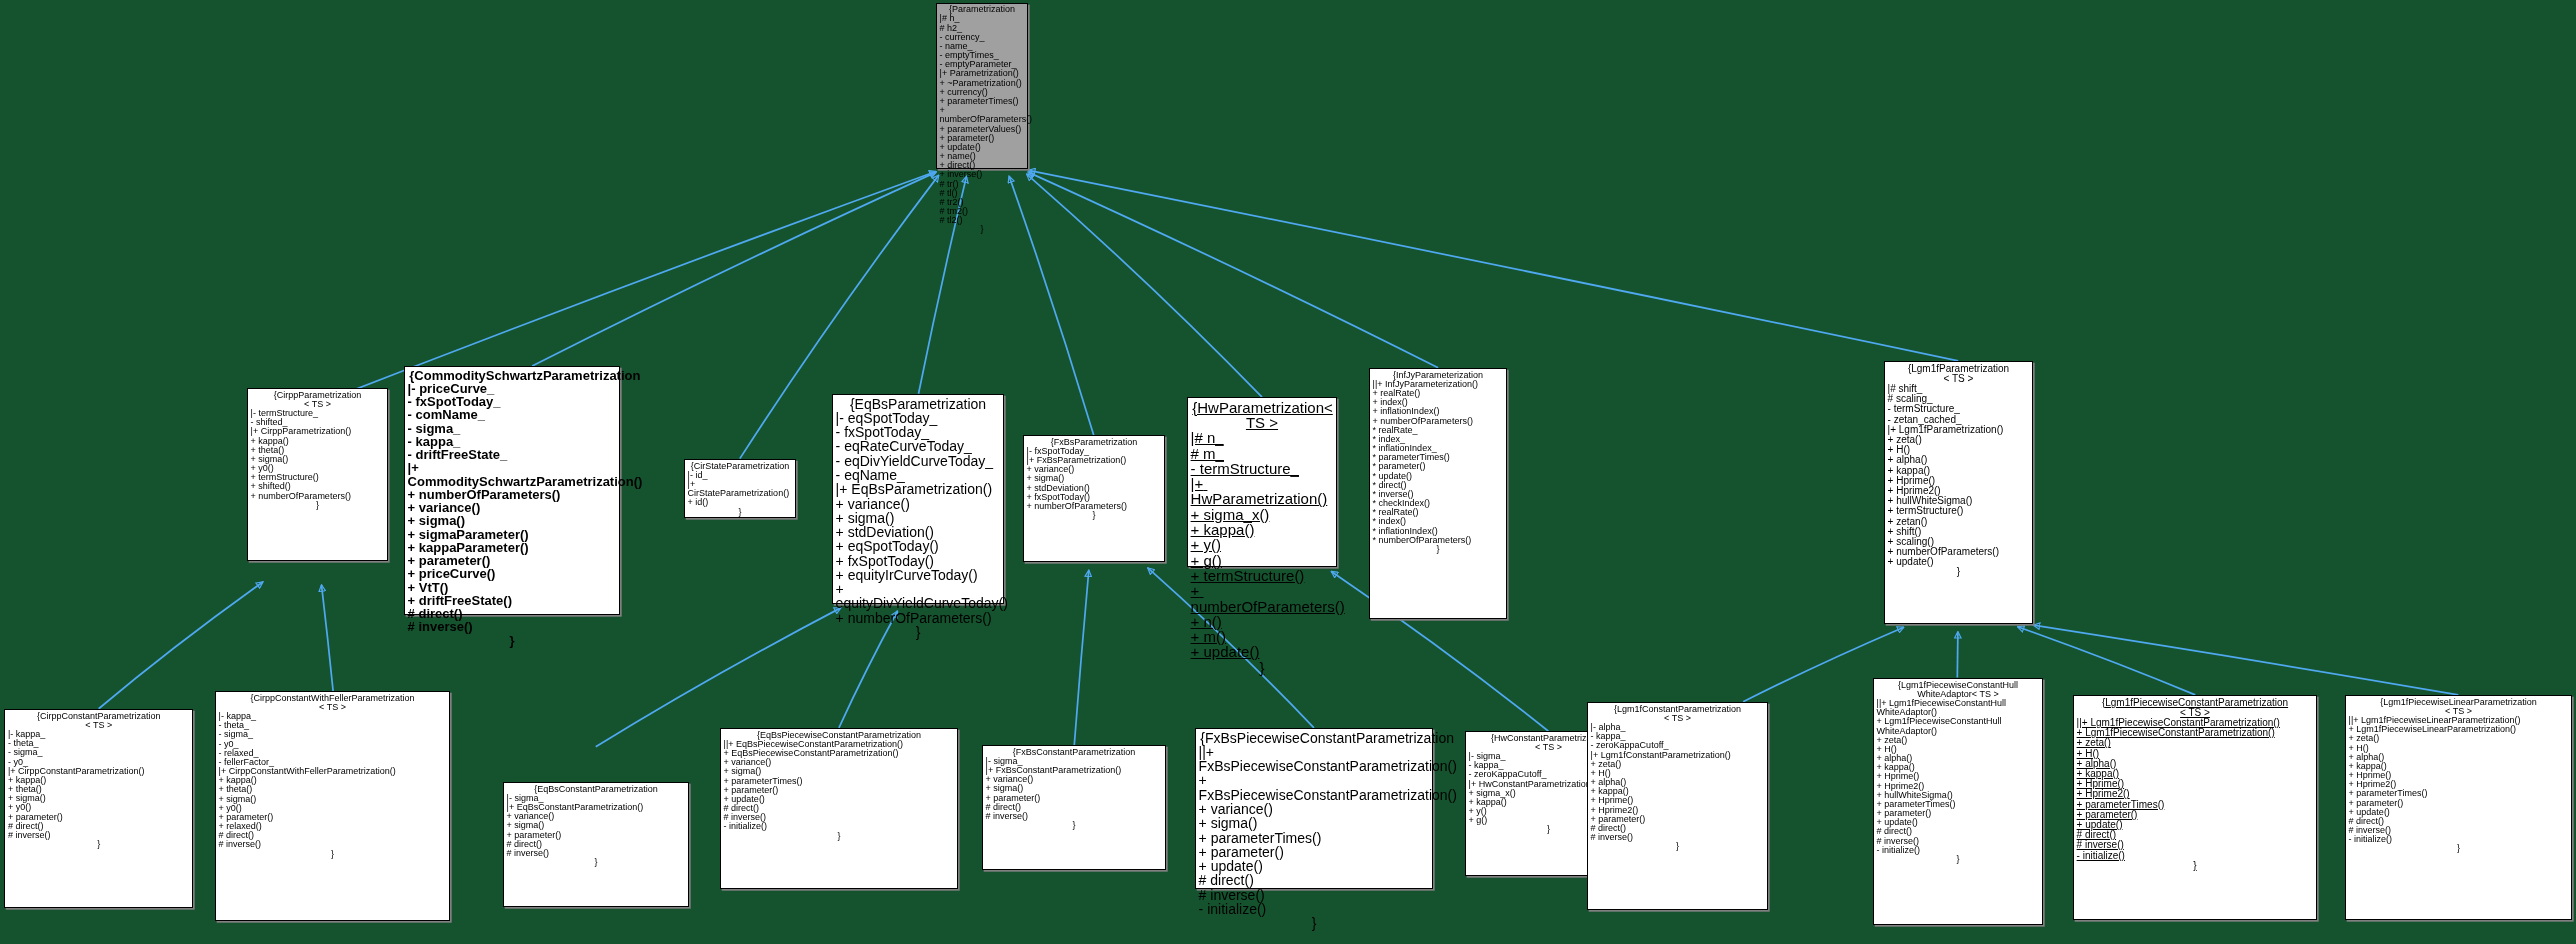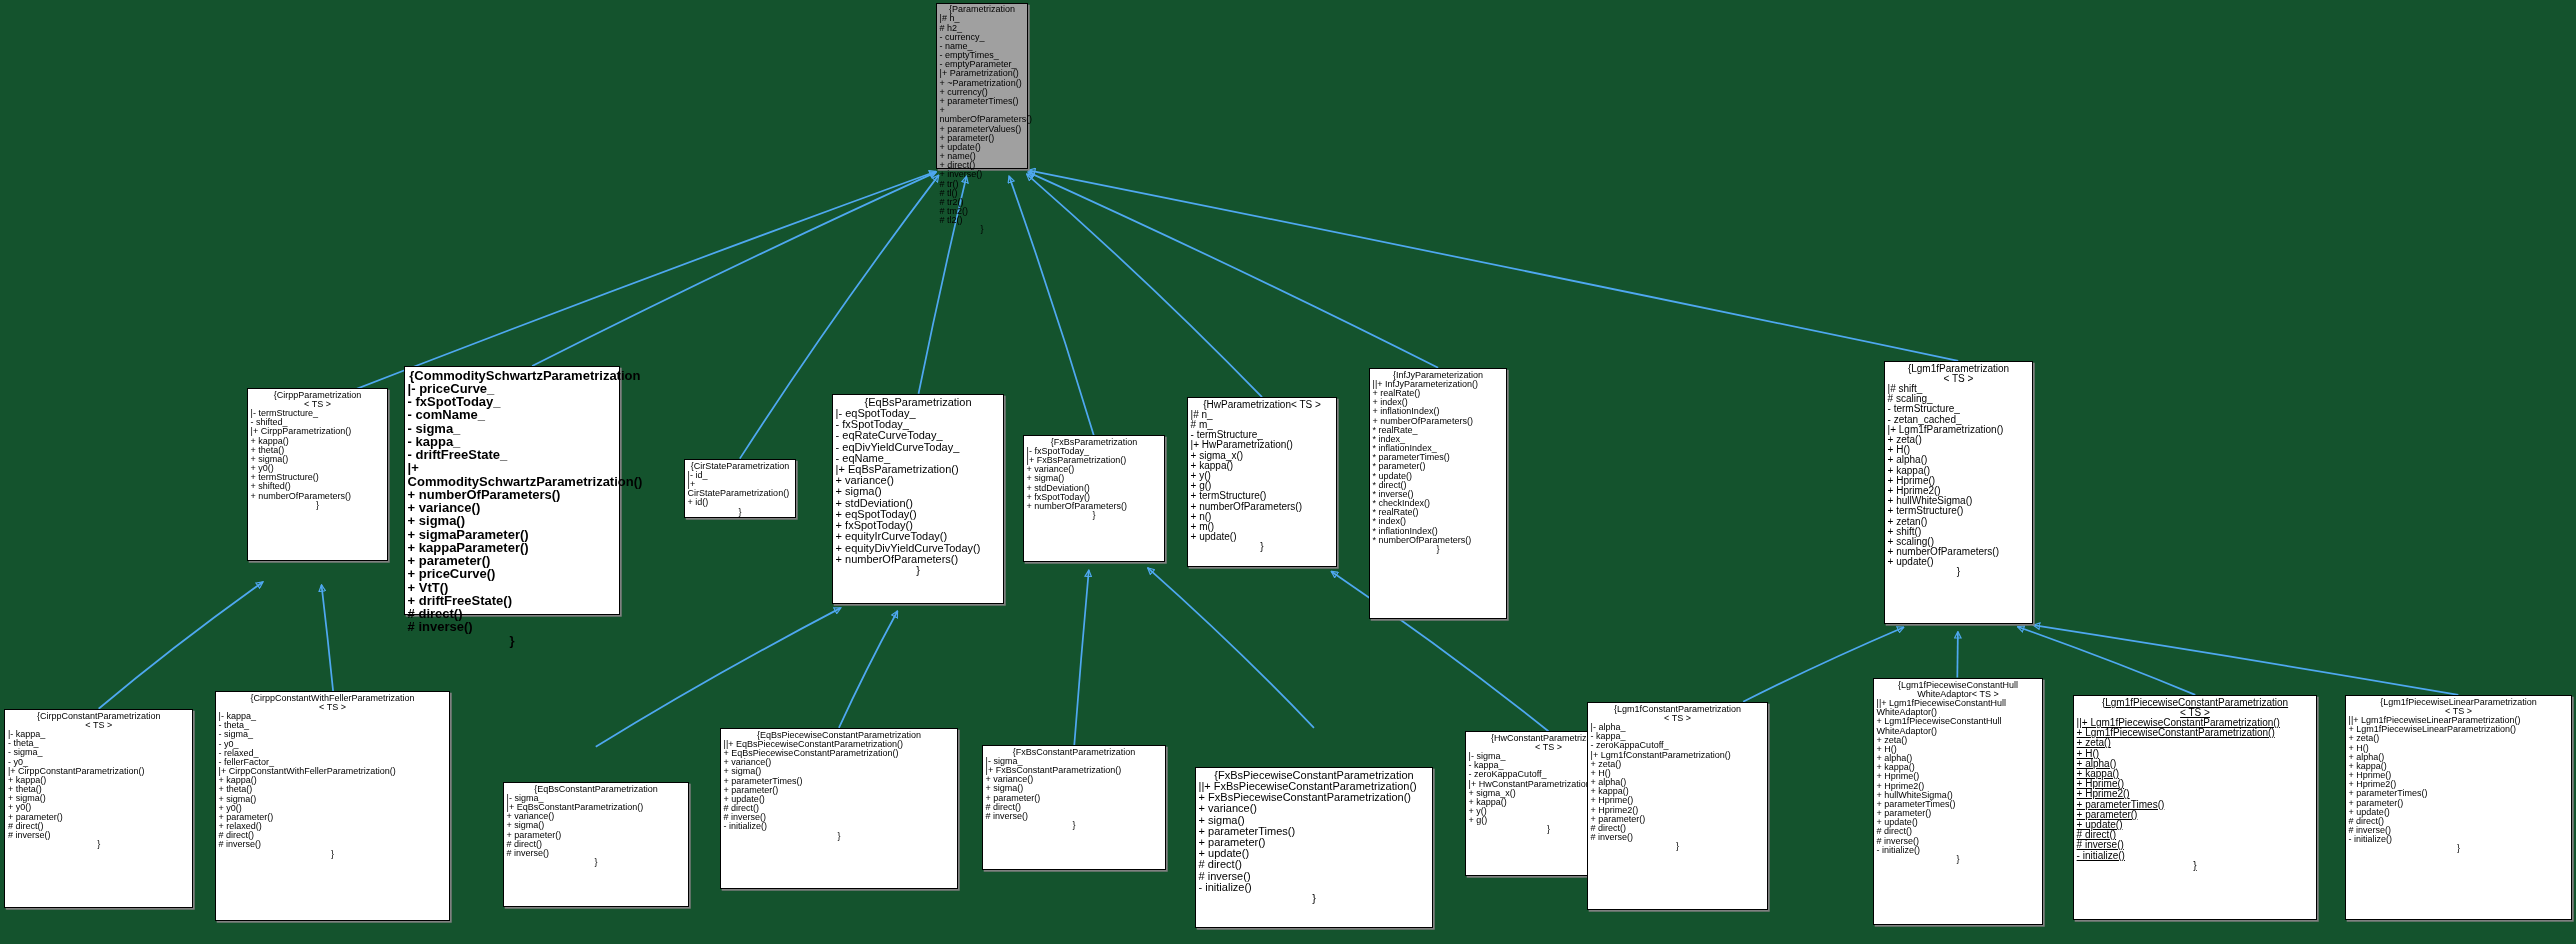--- a/index.html
+++ b/index.html
@@ -158,21 +158,21 @@
     </div>
     <div class="node" style="left: 684px; top: 459px; width: 112px; height: 59px; font-size: 9px;">
       <div class="title">{CirStateParametrization</div>
       <ul class="members">
         <li>|- id_</li>
         <li>|+ CirStateParametrization()</li>
         <li>+ id()</li>
       </ul>
       <div class="brace">}</div>
     </div>
-    <div class="node" style="left: 832px; top: 394px; width: 172px; height: 210px; font-size: 11px;">
+    <div class="node" style="left: 832px; top: 394px; width: 172px; height: 210px; font-size: 14px;">
       <div class="title">{EqBsParametrization</div>
       <ul class="members">
         <li>|- eqSpotToday_</li>
         <li>- fxSpotToday_</li>
         <li>- eqRateCurveToday_</li>
         <li>- eqDivYieldCurveToday_</li>
         <li>- eqName_</li>
         <li>|+ EqBsParametrization()</li>
         <li>+ variance()</li>
         <li>+ sigma()</li>
@@ -191,21 +191,21 @@
         <li>|- fxSpotToday_</li>
         <li>|+ FxBsParametrization()</li>
         <li>+ variance()</li>
         <li>+ sigma()</li>
         <li>+ stdDeviation()</li>
         <li>+ fxSpotToday()</li>
         <li>+ numberOfParameters()</li>
       </ul>
       <div class="brace">}</div>
     </div>
-    <div class="node" style="left: 1187px; top: 397px; width: 150px; height: 170px; font-size: 10px;">
+    <div class="node" style="left: 1187px; top: 397px; width: 150px; height: 170px; font-size: 15px; text-decoration: underline;">
       <div class="title">{HwParametrization&lt; TS &gt;</div>
       <ul class="members">
         <li>|# n_</li>
         <li># m_</li>
         <li>- termStructure_</li>
         <li>|+ HwParametrization()</li>
         <li>+ sigma_x()</li>
         <li>+ kappa()</li>
         <li>+ y()</li>
         <li>+ g()</li>
@@ -342,21 +342,21 @@
         <li>|- sigma_</li>
         <li>|+ FxBsConstantParametrization()</li>
         <li>+ variance()</li>
         <li>+ sigma()</li>
         <li>+ parameter()</li>
         <li># direct()</li>
         <li># inverse()</li>
       </ul>
       <div class="brace">}</div>
     </div>
-    <div class="node" style="left: 1195px; top: 728px; width: 238px; height: 161px; font-size: 11px; margin-top: 39px;">
+    <div class="node" style="left: 1195px; top: 728px; width: 238px; height: 161px; font-size: 14px;">
       <div class="title">{FxBsPiecewiseConstantParametrization</div>
       <ul class="members">
         <li>||+ FxBsPiecewiseConstantParametrization()</li>
         <li>+ FxBsPiecewiseConstantParametrization()</li>
         <li>+ variance()</li>
         <li>+ sigma()</li>
         <li>+ parameterTimes()</li>
         <li>+ parameter()</li>
         <li>+ update()</li>
         <li># direct()</li>

